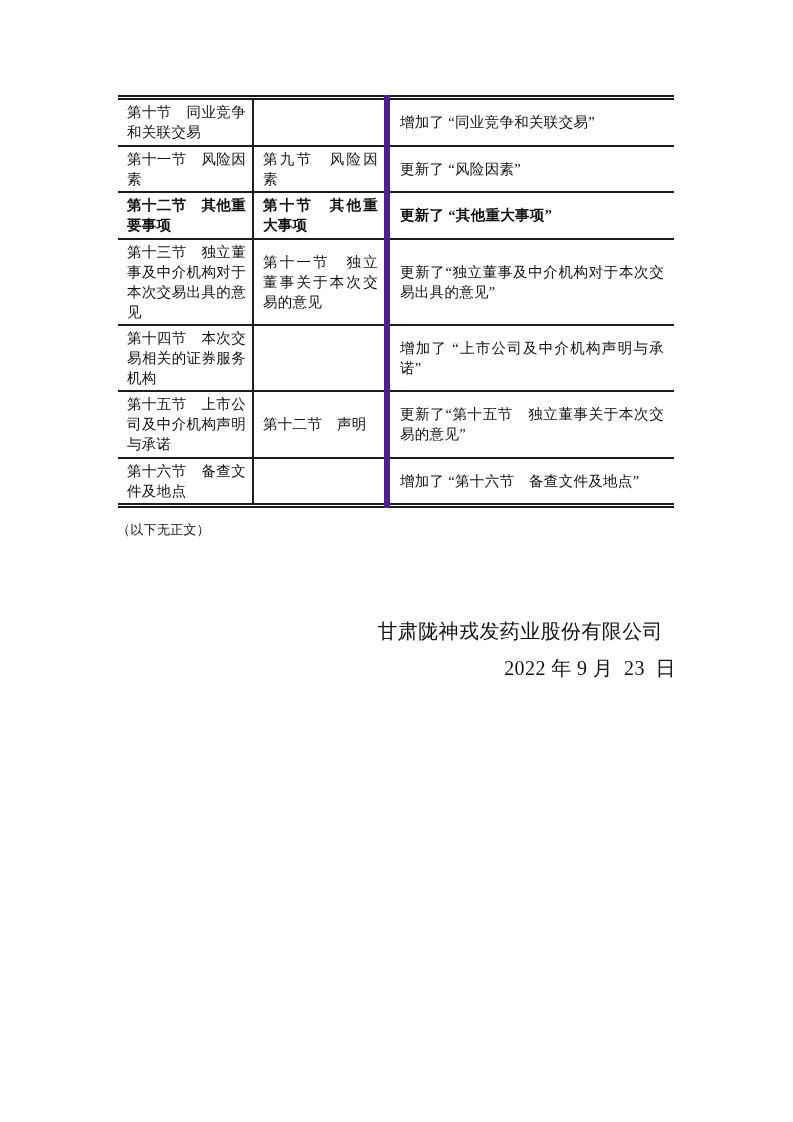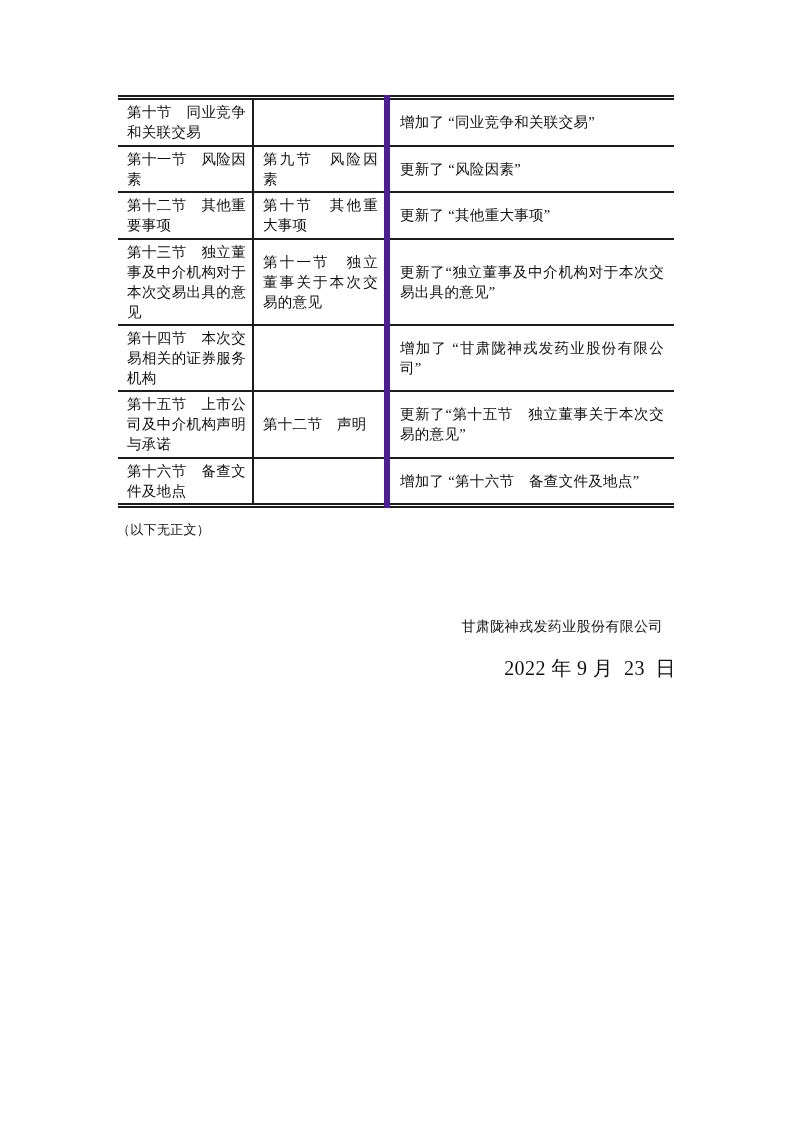--- a/index.html
+++ b/index.html
@@ -35,37 +35,37 @@
     text-align: justify;
     letter-spacing: 0.3px;
     overflow: hidden;
   }
   table.cmp tr:last-child td { border-bottom: none; }
   td.c1 { border-right: 2px solid #1c1c1c; padding: 2px 6px 2px 9px; }
   td.c2 { border-right: 6px solid #4c1d95; padding: 2px 6px 2px 9px; }
   td.c3 { padding: 2px 10px 2px 10px; }
   tr.r0 { height: 48px; }
   tr.r1 { height: 45px; }
-  tr.r2 { height: 47px; }
+  tr.r2 { height: 47px; font-weight: bold; }
   tr.r3 { height: 86px; }
   tr.r4 { height: 64px; }
   tr.r5 { height: 67px; }
   tr.r6 { height: 46px; }
   .end-note {
     position: absolute;
     left: 117px;
     top: 521px;
     font-size: 13px;
     letter-spacing: 0.3px;
   }
   .company-sign {
     position: absolute;
     right: 130px;
     top: 618px;
-    font-size: 14px;
+    font-size: 20px;
     letter-spacing: 0.4px;
     white-space: pre;
   }
   .sign-date {
     position: absolute;
     right: 117px;
     top: 655px;
     font-size: 20px;
     letter-spacing: 0.4px;
     white-space: pre;
@@ -99,21 +99,21 @@
         <td class="c3">更新了 “其他重大事项”</td>
       </tr>
       <tr class="r3">
         <td class="c1">第十三节　独立董事及中介机构对于本次交易出具的意见</td>
         <td class="c2">第十一节　独立董事关于本次交易的意见</td>
         <td class="c3">更新了“独立董事及中介机构对于本次交易出具的意见”</td>
       </tr>
       <tr class="r4">
         <td class="c1">第十四节　本次交易相关的证券服务机构</td>
         <td class="c2"></td>
-        <td class="c3">增加了 “甘肃陇神戎发药业股份有限公司”</td>
+        <td class="c3">增加了 “上市公司及中介机构声明与承诺”</td>
       </tr>
       <tr class="r5">
         <td class="c1">第十五节　上市公司及中介机构声明与承诺</td>
         <td class="c2">第十二节　声明</td>
         <td class="c3">更新了“第十五节　独立董事关于本次交易的意见”</td>
       </tr>
       <tr class="r6">
         <td class="c1">第十六节　备查文件及地点</td>
         <td class="c2"></td>
         <td class="c3">增加了 “第十六节　备查文件及地点”</td>

